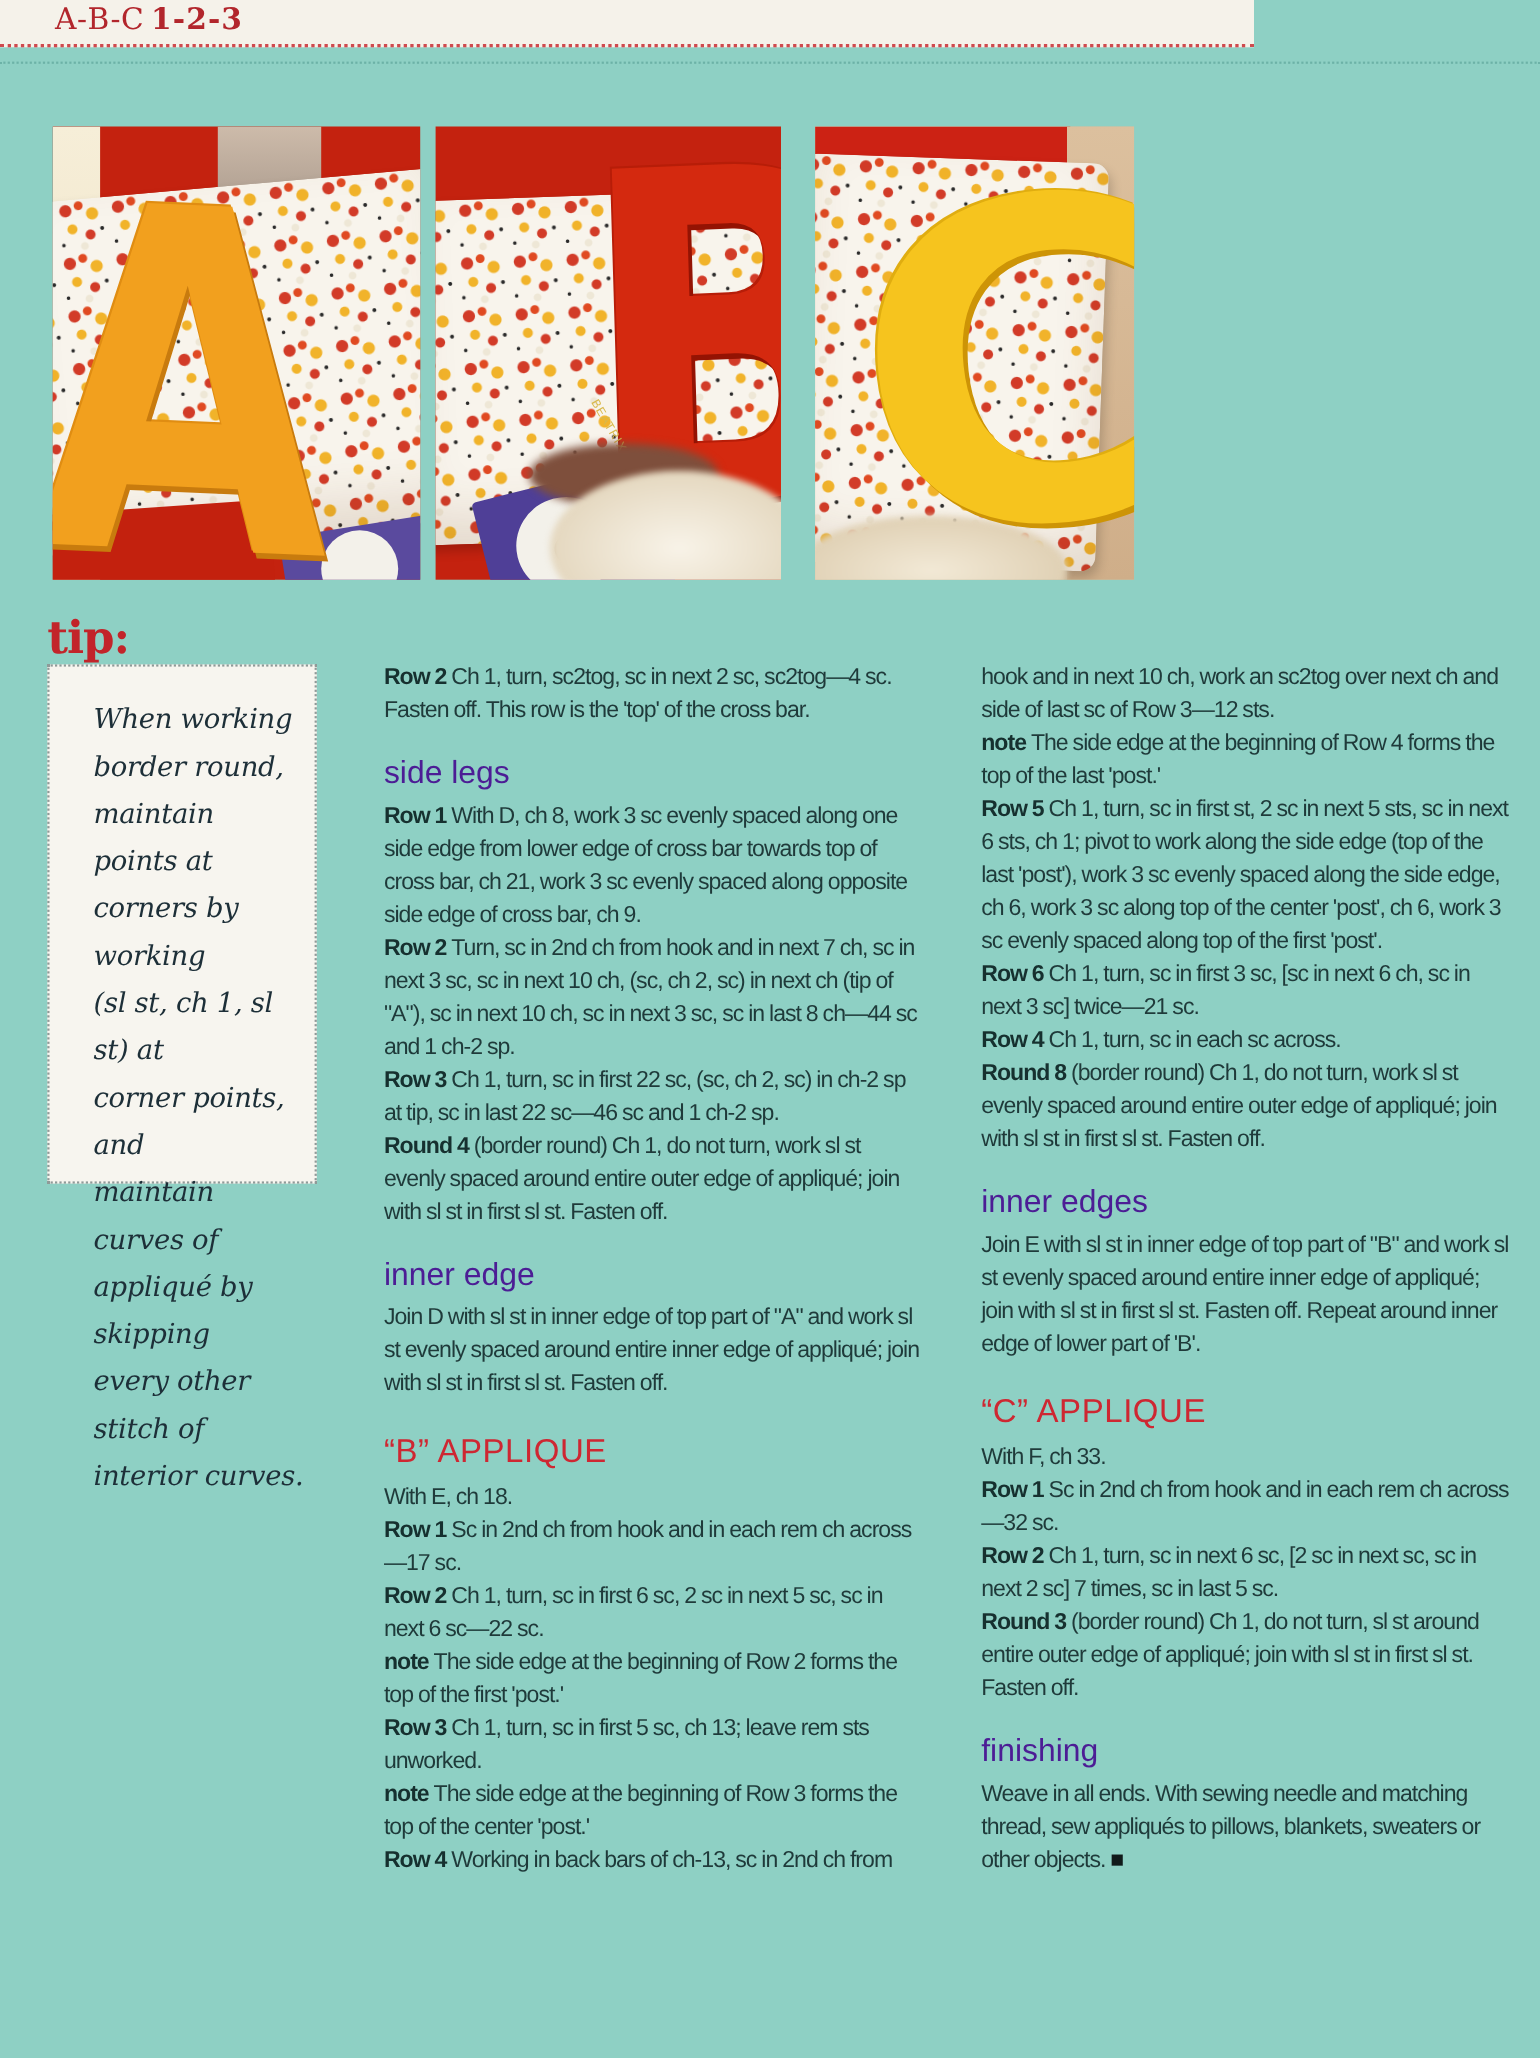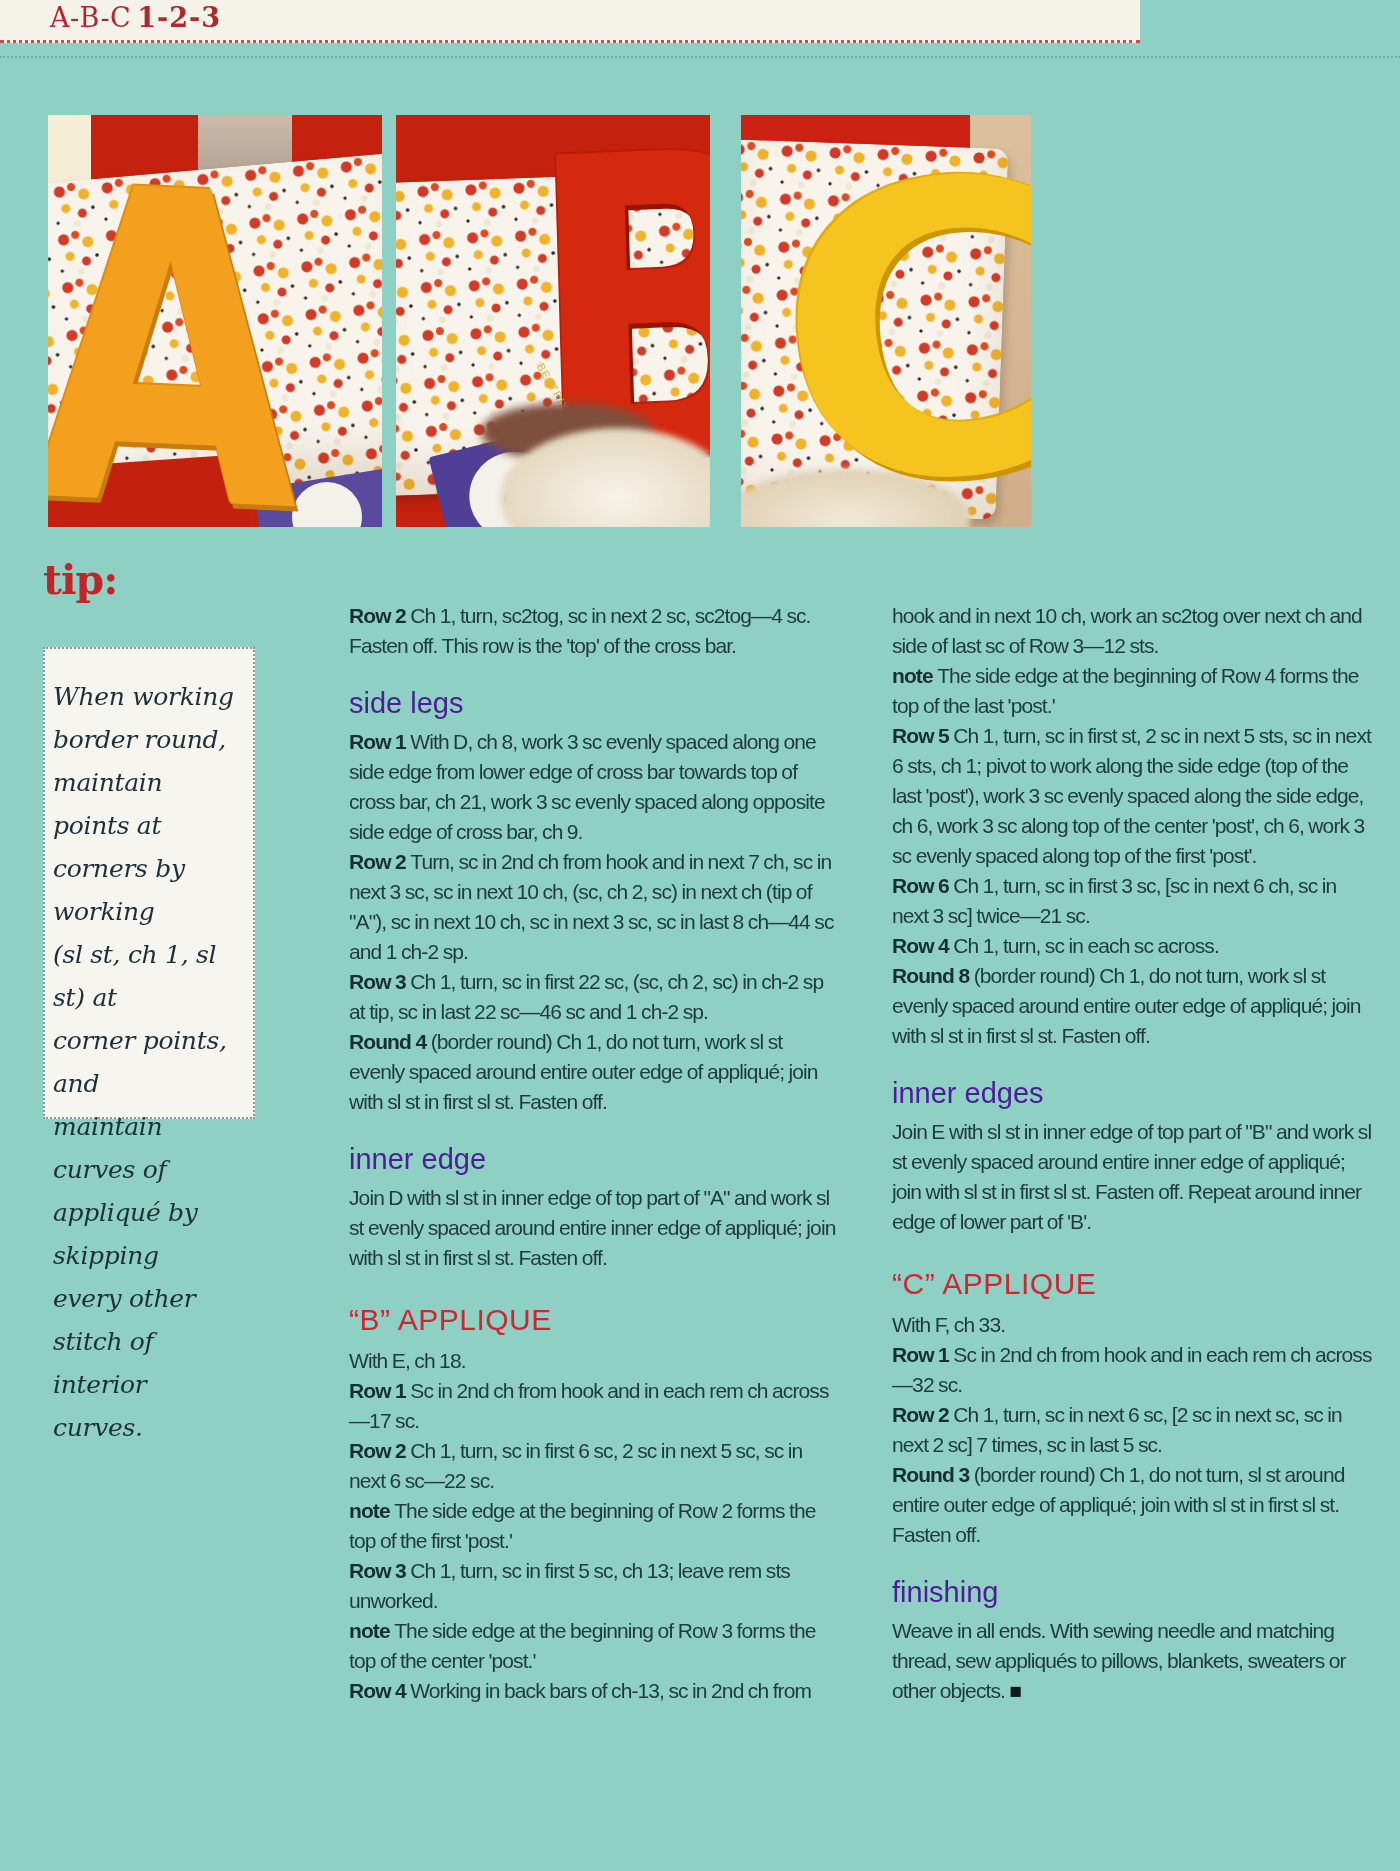--- a/index.html
+++ b/index.html
@@ -100,26 +100,25 @@
     background:linear-gradient(180deg,#dcc09e,#cfae89);}
   .fur-c{position:absolute; left:-6%; bottom:-10%; width:85%; height:24%;
     border-radius:50%; background:radial-gradient(#f2e9d6,#d8c6a6); filter:blur(3px);}
   
   .tip-title{
     position:absolute; left:43px; top:556px;
     font-family:"DejaVu Serif", serif; font-weight:bold;
     font-size:41px; color:#c2242a; letter-spacing:-1px;
   }
   .tip-box{
-    position:absolute; left:43px; top:604px; width:212px; height:472px;
+    position:absolute; left:43px; top:604px; width:245px; height:472px;
     box-sizing:border-box;
     background:#f7f5ef;
     border:2px dotted #8f9a98;
-    padding:26px 10px 10px 8px;
-    margin-top:43px;
+    padding:26px 10px 10px 40px;
   }
   .tip-box .tip-line{
     font-family:"DejaVu Serif", serif; font-style:italic;
     font-size:25px; line-height:43px; color:#1d2f38; letter-spacing:-0.3px;
   }
   
   .pattern-col{
     position:absolute; top:601px; color:#1f3a3a;
     font-size:21px; line-height:30px; letter-spacing:-0.9px; word-spacing:-0.5px;
   }

